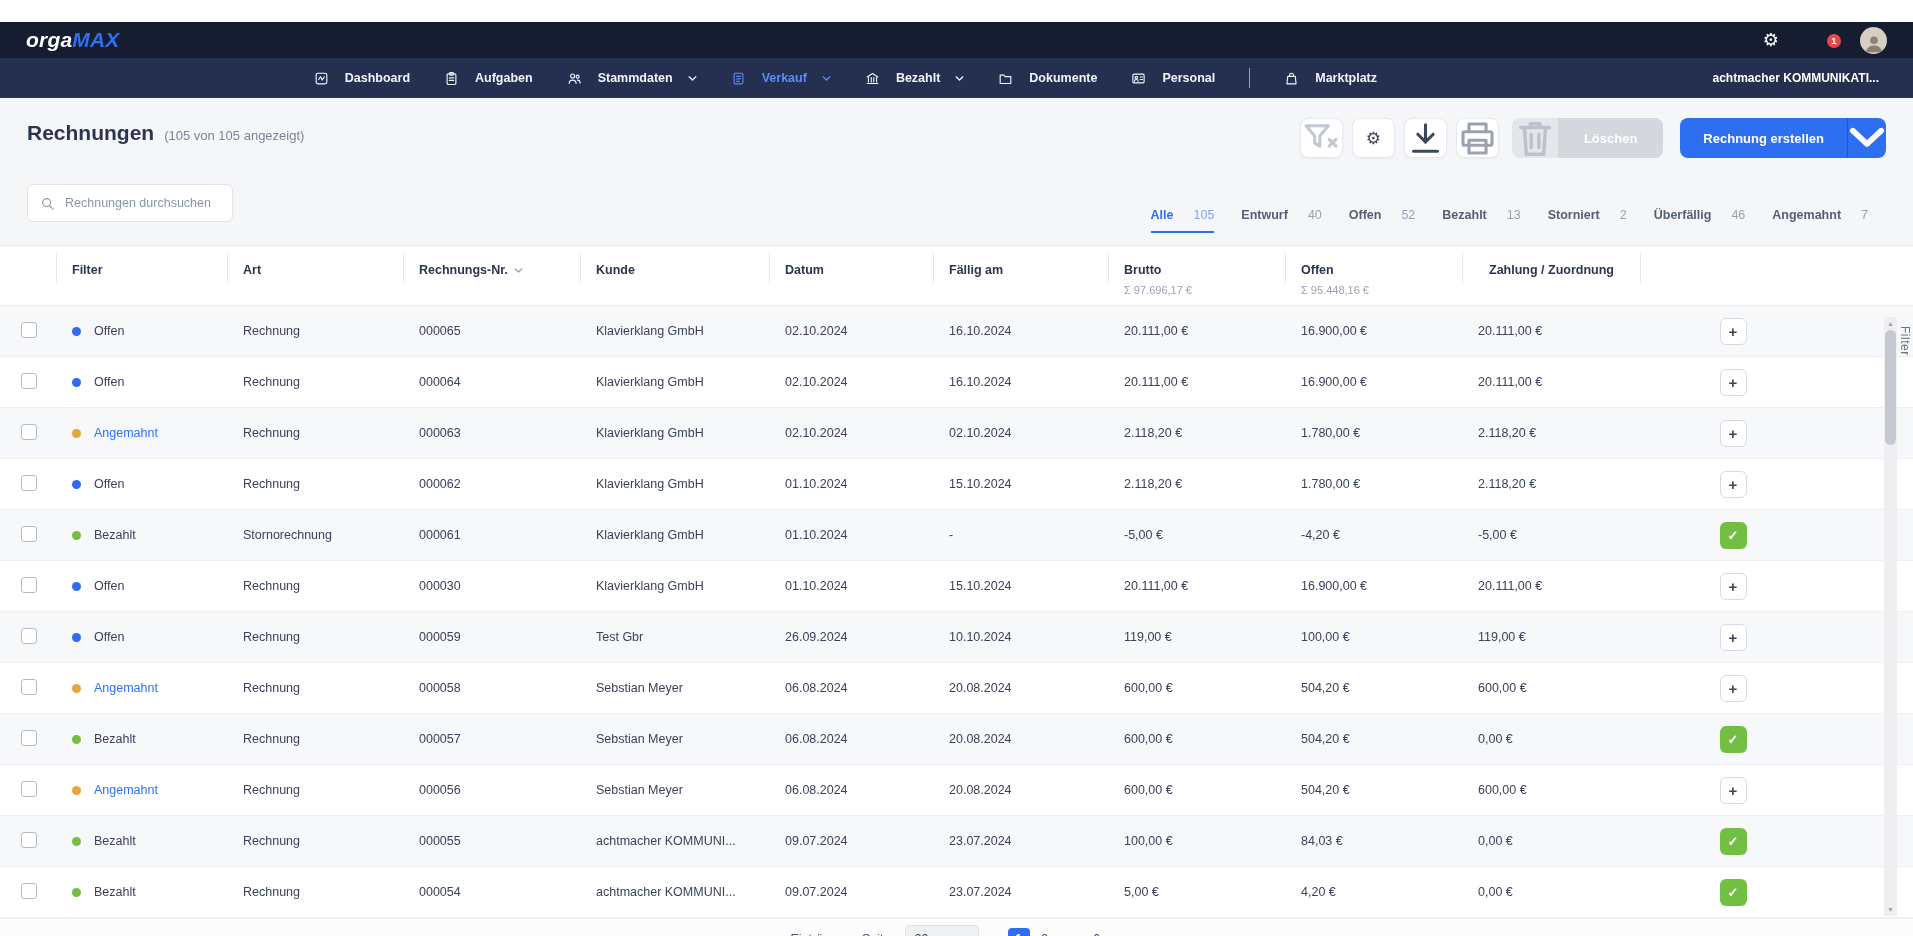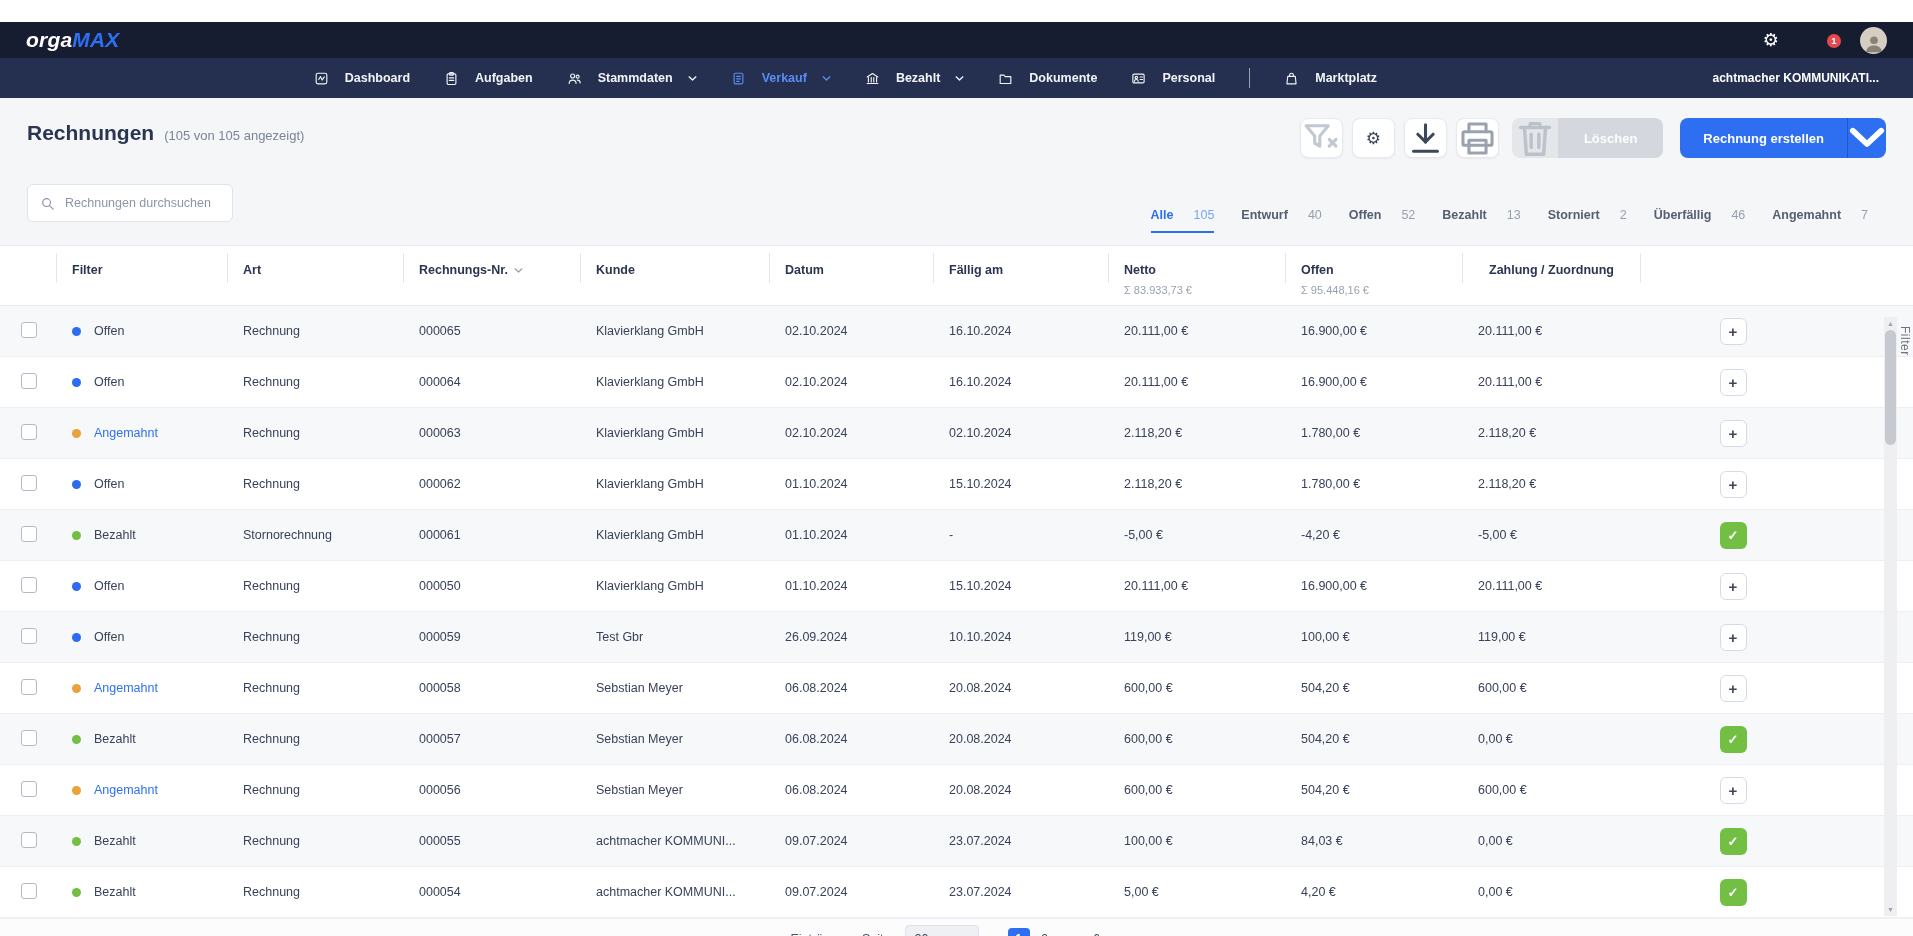--- a/index.html
+++ b/index.html
@@ -365,21 +365,21 @@
         <div class="th sep"><span class="th-label">Filter</span></div>
         <div class="th sep"><span class="th-label">Art</span></div>
         <div class="th sep"><span class="th-label">Rechnungs-Nr.<span class="sort ic">
               <svg viewBox="0 0 12 8" fill="none" stroke="currentColor" stroke-width="1.8" stroke-linecap="round" stroke-linejoin="round">
                 <polyline points="1.5,1.8 6,6 10.5,1.8"></polyline>
               </svg>
             </span></span></div>
         <div class="th sep"><span class="th-label">Kunde</span></div>
         <div class="th sep"><span class="th-label">Datum</span></div>
         <div class="th sep"><span class="th-label">Fällig am</span></div>
-        <div class="th sep"><span class="th-label">Netto</span><span class="th-sum">Σ 83.933,73 €</span></div>
+        <div class="th sep"><span class="th-label">Brutto</span><span class="th-sum">Σ 97.696,17 €</span></div>
         <div class="th sep"><span class="th-label">Offen</span><span class="th-sum">Σ 95.448,16 €</span></div>
         <div class="th sep centered"><span class="th-label">Zahlung / Zuordnung</span></div>
         <div class="th"></div>
       </div>
     <div id="tbody">
         <div class="tr grid alt">
           <div class="td c-check"><span class="cb"></span></div>
           <div class="td c-status">
             <span class="dot" style="background: rgb(45, 107, 240);"></span>
             <span class="status-label">Offen</span>
@@ -473,21 +473,21 @@
           </div>
           <div class="td "></div>
         </div>
         <div class="tr grid">
           <div class="td c-check"><span class="cb"></span></div>
           <div class="td c-status">
             <span class="dot" style="background: rgb(45, 107, 240);"></span>
             <span class="status-label">Offen</span>
           </div>
           <div class="td c-art">Rechnung</div>
-          <div class="td c-nr">000050</div>
+          <div class="td c-nr">000030</div>
           <div class="td c-kunde">Klavierklang GmbH</div>
           <div class="td c-datum">01.10.2024</div>
           <div class="td c-faellig">15.10.2024</div>
           <div class="td c-brutto">20.111,00 €</div>
           <div class="td c-netto">16.900,00 €</div>
           <div class="td c-offen">20.111,00 €</div>
           <div class="td c-zahlung">
             <button class="plus-btn">+</button>
           </div>
           <div class="td "></div>

